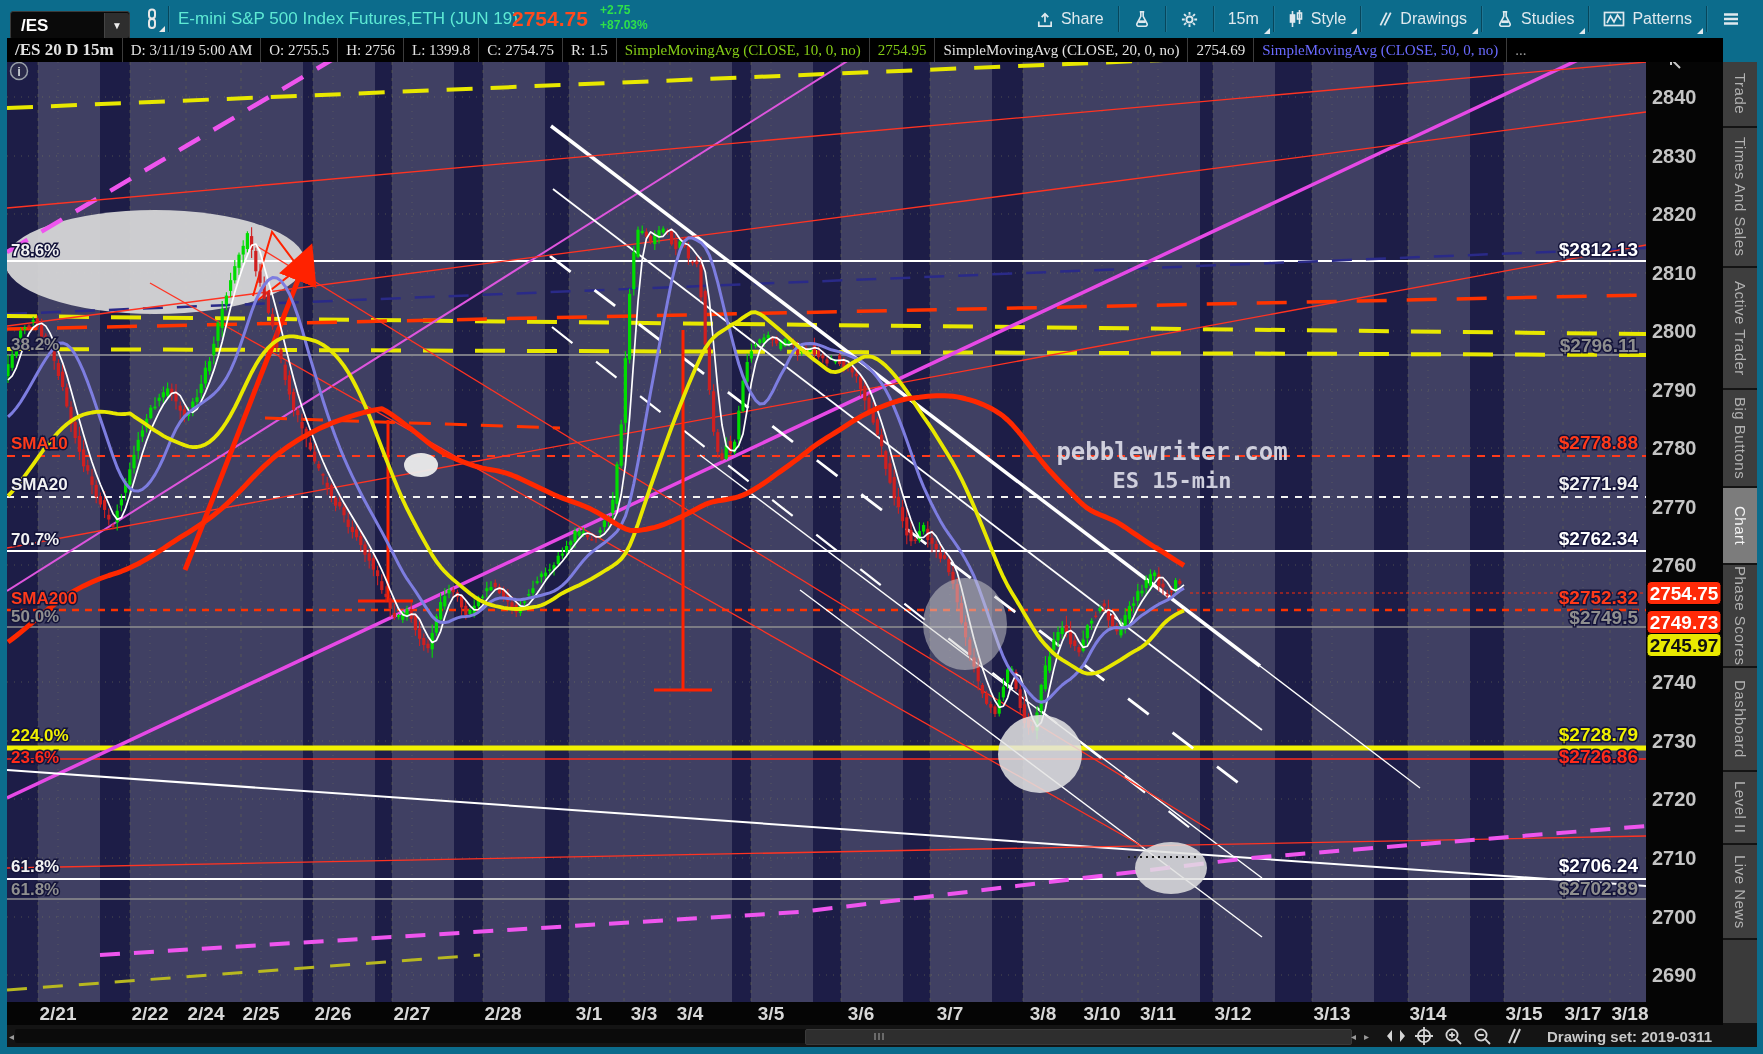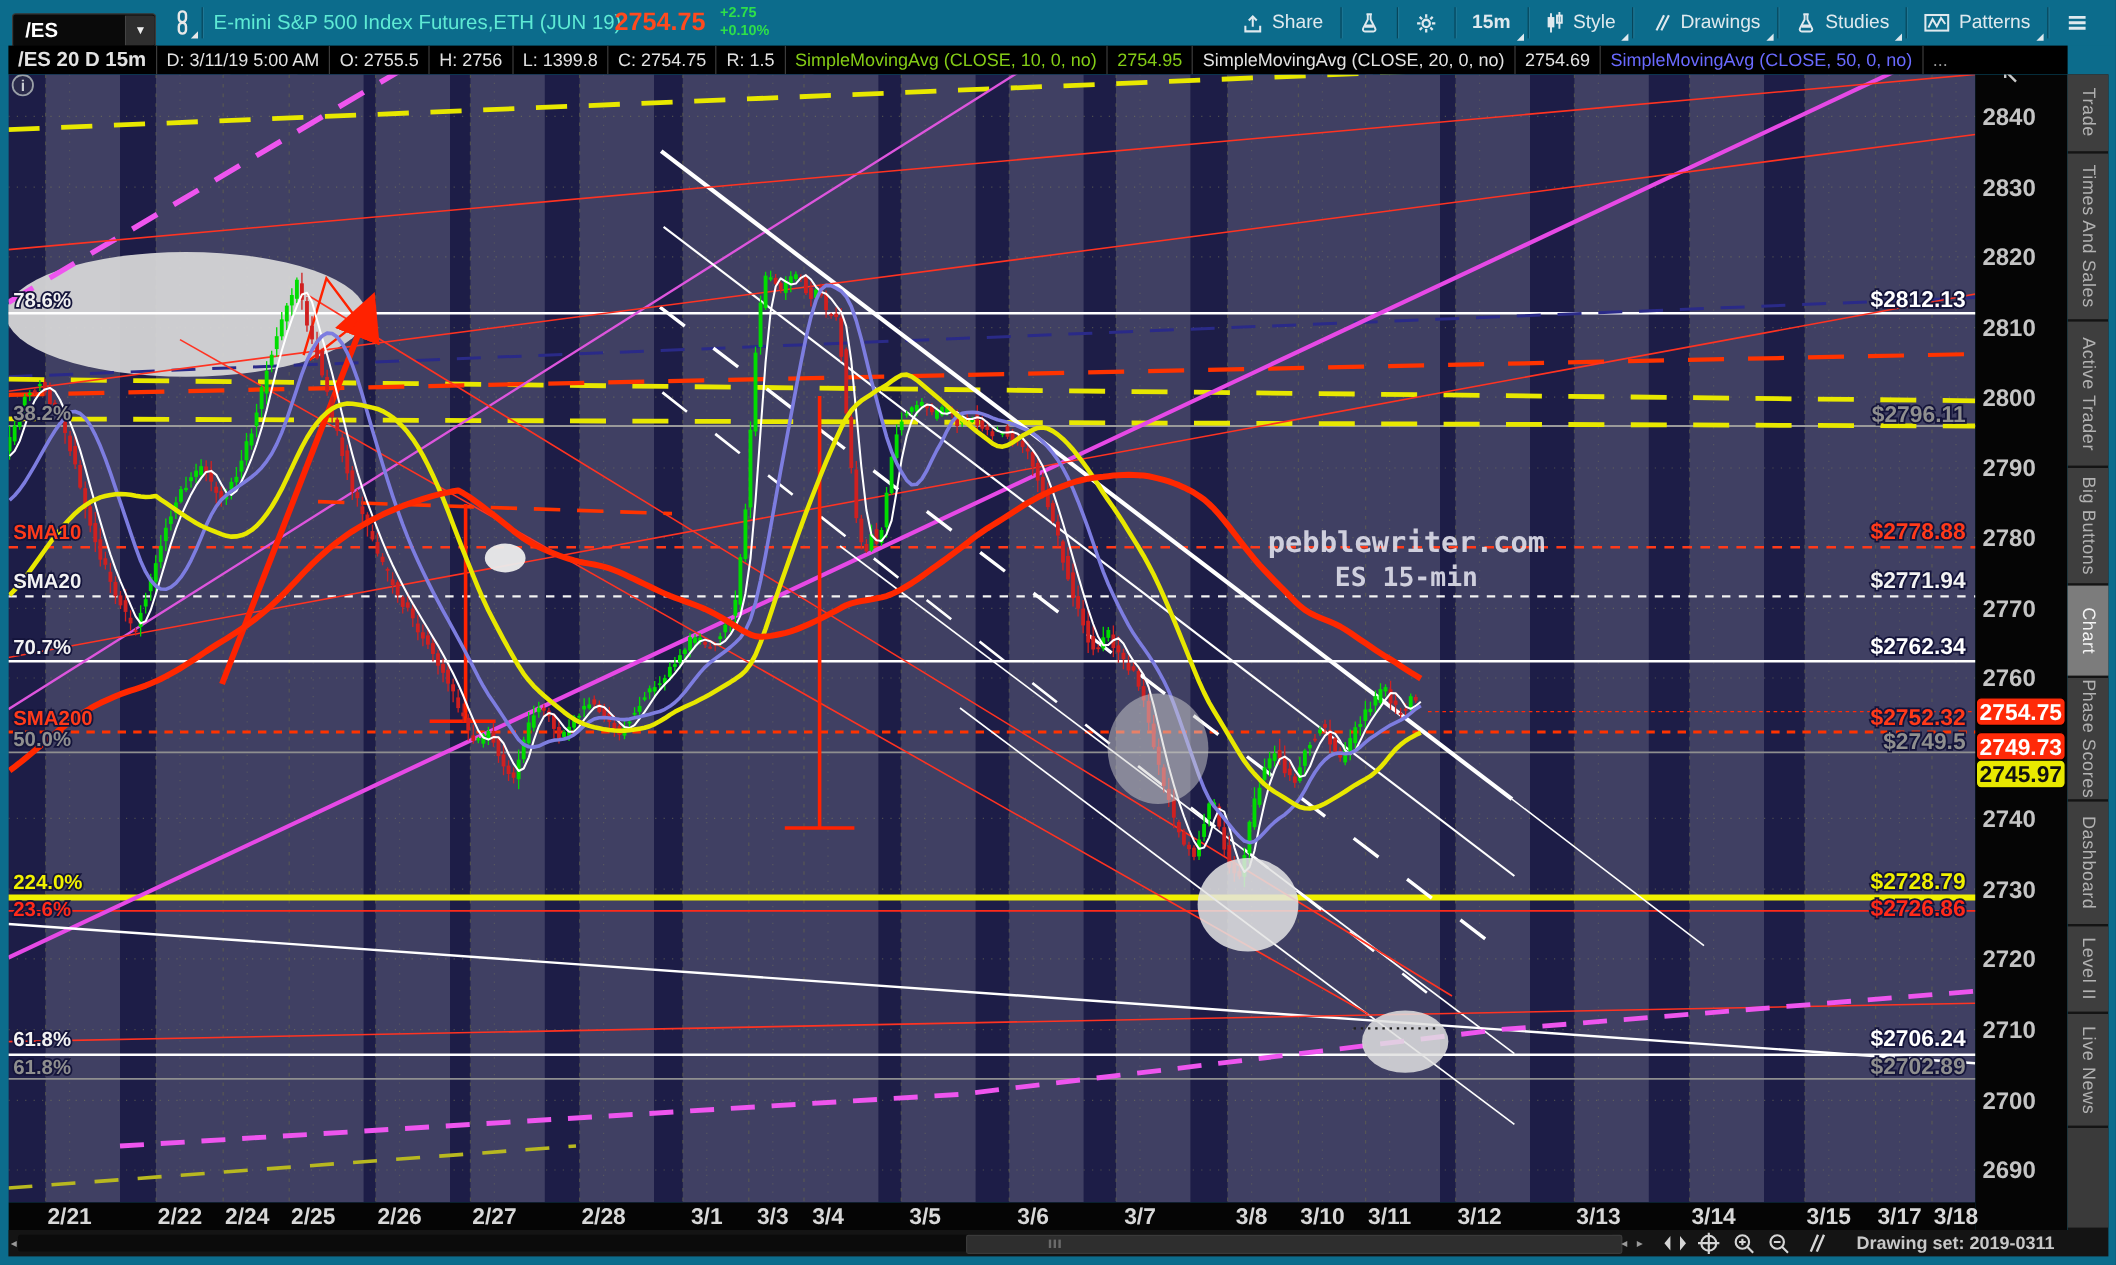--- a/index.html
+++ b/index.html
@@ -14,21 +14,21 @@
   .tb-sep{width:1px;height:26px;background:rgba(0,0,0,.35);box-shadow:1px 0 0 rgba(255,255,255,.08);}
   .instrument{position:absolute;left:178px;top:0;height:38px;display:flex;align-items:center;color:#5eead4;font-size:17px;}
   .last-price{position:absolute;left:512px;top:0;height:38px;display:flex;align-items:center;color:#ff4a1e;font-size:21px;font-weight:bold;}
   .chg{position:absolute;left:600px;top:3px;color:#2ee04a;font-size:12px;line-height:15px;font-weight:bold;}
   .tb-right{position:absolute;right:8px;top:0;height:38px;display:flex;align-items:stretch;}
   .tb-btn{position:relative;display:flex;align-items:center;gap:7px;padding:0 14px;color:#dfe9ee;font-size:16px;cursor:pointer;}
   .tb-btn svg{display:block;}
   .dd::after{content:"";position:absolute;right:3px;bottom:4px;border-left:6px solid transparent;border-bottom:6px solid #dfe9ee;}
   
   .chart-header{position:absolute;left:7px;top:38px;width:1716px;height:24px;background:#000;display:flex;align-items:center;color:#e2e2e2;font-size:15px;white-space:nowrap;overflow:hidden;}
-  .hseg{padding:0 8px;border-right:1px solid #3c3c3c;height:24px;display:flex;align-items:center;}
+  .hseg{padding:0 8px;border-right:1px solid #3c3c3c;height:24px;display:flex;align-items:center;font-family:Liberation Serif, serif;}
   .hseg.title{font-weight:bold;font-size:17px;}
   .red-t{color:#84cc16;}
   .blue-t{color:#6a6aff;}
   .gray-t{color:#9a9a9a;}
   
   .side-tabs{position:absolute;left:1723px;top:62px;width:34px;height:963px;background:#141414;display:flex;flex-direction:column;}
   .stab{writing-mode:vertical-rl;display:flex;align-items:center;justify-content:center;background:#3e3e3e;color:#b2b2b2;font-size:15px;margin-bottom:2px;letter-spacing:.5px;cursor:pointer;}
   .stab.active{background:#7c7c7c;color:#f4f4f4;}
   .stab.filler{flex:1;background:#3a3a3a;cursor:default;}
   
@@ -60,21 +60,21 @@
             <rect x="4" y="1.5" width="6" height="9" rx="3"></rect>
             <rect x="4" y="11" width="6" height="9" rx="3"></rect>
           </g>
         </svg>
     </div>
     <div class="tb-sep" style="position:absolute;left:168px;top:6px;"></div>
     <div class="instrument">E-mini S&amp;P 500 Index Futures,ETH (JUN 19)</div>
     <div class="last-price">2754.75</div>
     <div class="chg">
       <div>+2.75</div>
-      <div>+0.10%</div>
+      <div>+87.03%</div>
     </div>
     <div class="tb-right">
       <div class="tb-btn">
         <svg width="19" height="19" viewBox="0 0 20 20">
             <g fill="none" stroke="#dfe9ee" stroke-width="1.8">
               <path d="M4 12v5h13v-5"></path>
               <path d="M10.5 13V4.5"></path>
               <path d="M7 7.5 10.5 4l3.5 3.5"></path>
             </g>
           </svg>
@@ -94,21 +94,21 @@
       <div class="tb-btn">
         <svg width="19" height="19" viewBox="0 0 20 20">
             <g stroke="#dfe9ee" stroke-width="2" fill="none">
               <circle cx="10" cy="10" r="3.2"></circle>
               <path d="M10 2v3M10 15v3M2 10h3M15 10h3M4.3 4.3l2.1 2.1M13.6 13.6l2.1 2.1M4.3 15.7l2.1-2.1M13.6 6.4l2.1-2.1"></path>
             </g>
           </svg>
       </div>
       <div class="tb-sep" style="margin:6px 0;"></div>
       <div class="tb-btn dd">
-        <span style="font-weight:bold;">15m</span>
+        <span style="font-weight:normal;">15m</span>
       </div>
       <div class="tb-sep" style="margin:6px 0;"></div>
       <div class="tb-btn dd">
         <svg width="16" height="20" viewBox="0 0 16 20">
             <g stroke="#dfe9ee" stroke-width="1.6" fill="none">
               <line x1="4.5" y1="2" x2="4.5" y2="18"></line>
               <rect x="2.5" y="6" width="4" height="7" fill="#dfe9ee"></rect>
               <line x1="11.5" y1="1" x2="11.5" y2="15"></line>
               <rect x="9.5" y="4" width="4" height="6"></rect>
             </g>

